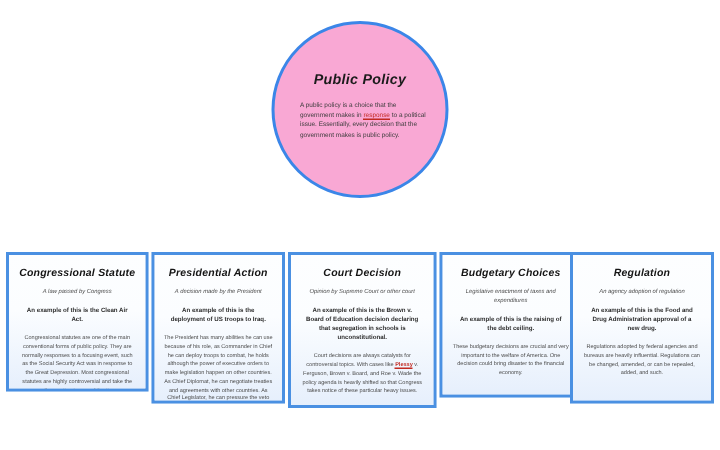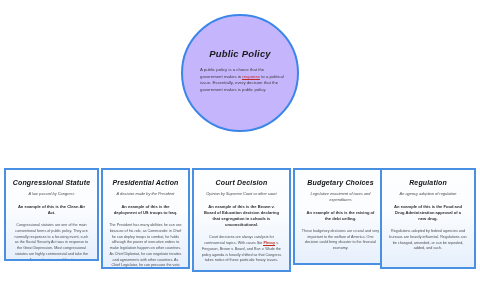--- a/index.html
+++ b/index.html
@@ -25,21 +25,21 @@
 
   
   .circle-node {
     position: absolute;
     left: 181px;
     top: 14px;
     width: 118px;
     height: 118px;
     border: 2px solid #3b86e8;
     border-radius: 50%;
-    background: #c4b5fd;
+    background: #f9a8d4;
     box-sizing: border-box;
   }
   .circle-title {
     position: absolute;
     left: 0;
     top: 32px;
     width: 100%;
     text-align: center;
     font-style: italic;
     font-weight: bold;

